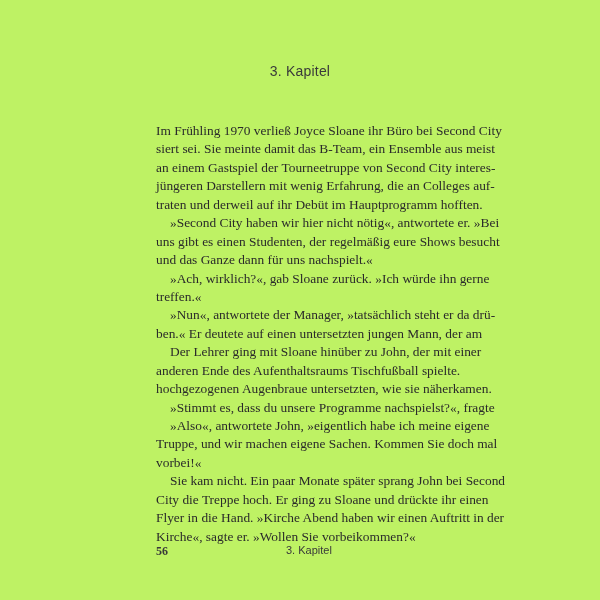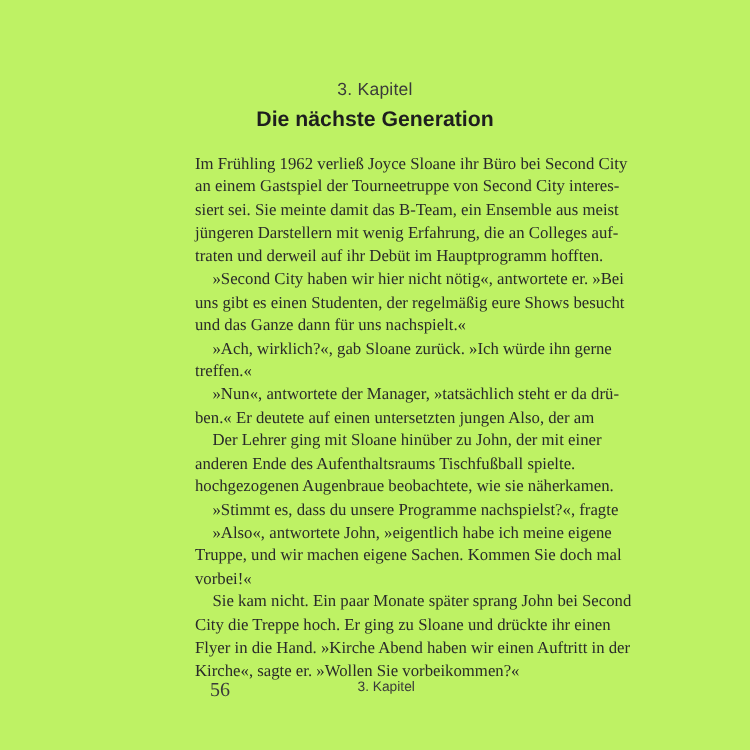--- a/index.html
+++ b/index.html
@@ -24,46 +24,45 @@
     .body-text .ln {
       display: block; white-space: nowrap; text-align: justify;
       text-align-last: justify; height: 18.45px;
     }
     .body-text .ln.last { text-align-last: left; }
     .body-text .ln.indent { padding-left: 14px; }
     .footer {
       position: absolute; top: 544px; left: 156px; width: 298px; height: 16px;
       font-size: 11px; color: #3a3a3a;
     }
-    .folio { position: absolute; left: 12px; top: 0; font-family: "Liberation Serif", serif; font-size: 16px; }
+    .folio { position: absolute; left: 0; top: 0; font-family: "Liberation Serif", serif; font-size: 12px; font-weight: bold; }
     .running-head { position: absolute; left: 130px; top: 0; font-family: "Liberation Sans", sans-serif; font-size: 11px; }
   </style>
 </head>
 <body>
 
 <div class="page">
   <div class="chapter-label">3. Kapitel</div>
-  <div class="chapter-title">Die nächste Generation</div>
 
   <div class="body-text" id="body-text">
-      <span class="ln">Im Frühling 1962 verließ Joyce Sloane ihr Büro bei Second City</span>
+      <span class="ln">Im Frühling 1970 verließ Joyce Sloane ihr Büro bei Second City</span>
+      <span class="ln">siert sei. Sie meinte damit das B-Team, ein Ensemble aus meist</span>
       <span class="ln">an einem Gastspiel der Tourneetruppe von Second City interes-</span>
-      <span class="ln">siert sei. Sie meinte damit das B-Team, ein Ensemble aus meist</span>
       <span class="ln">jüngeren Darstellern mit wenig Erfahrung, die an Colleges auf-</span>
       <span class="ln last">traten und derweil auf ihr Debüt im Hauptprogramm hofften.</span>
       <span class="ln indent">»Second City haben wir hier nicht nötig«, antwortete er. »Bei</span>
       <span class="ln">uns gibt es einen Studenten, der regelmäßig eure Shows besucht</span>
       <span class="ln last">und das Ganze dann für uns nachspielt.«</span>
       <span class="ln indent">»Ach, wirklich?«, gab Sloane zurück. »Ich würde ihn gerne</span>
       <span class="ln last">treffen.«</span>
       <span class="ln indent">»Nun«, antwortete der Manager, »tatsächlich steht er da drü-</span>
-      <span class="ln">ben.« Er deutete auf einen untersetzten jungen Also, der am</span>
+      <span class="ln">ben.« Er deutete auf einen untersetzten jungen Mann, der am</span>
       <span class="ln indent">Der Lehrer ging mit Sloane hinüber zu John, der mit einer</span>
       <span class="ln last">anderen Ende des Aufenthaltsraums Tischfußball spielte.</span>
-      <span class="ln last">hochgezogenen Augenbraue beobachtete, wie sie näherkamen.</span>
+      <span class="ln last">hochgezogenen Augenbraue untersetzten, wie sie näherkamen.</span>
       <span class="ln indent">»Stimmt es, dass du unsere Programme nachspielst?«, fragte</span>
       <span class="ln indent">»Also«, antwortete John, »eigentlich habe ich meine eigene</span>
       <span class="ln">Truppe, und wir machen eigene Sachen. Kommen Sie doch mal</span>
       <span class="ln last">vorbei!«</span>
       <span class="ln indent">Sie kam nicht. Ein paar Monate später sprang John bei Second</span>
       <span class="ln">City die Treppe hoch. Er ging zu Sloane und drückte ihr einen</span>
       <span class="ln">Flyer in die Hand. »Kirche Abend haben wir einen Auftritt in der</span>
       <span class="ln last">Kirche«, sagte er. »Wollen Sie vorbeikommen?«</span>
     </div>
 

